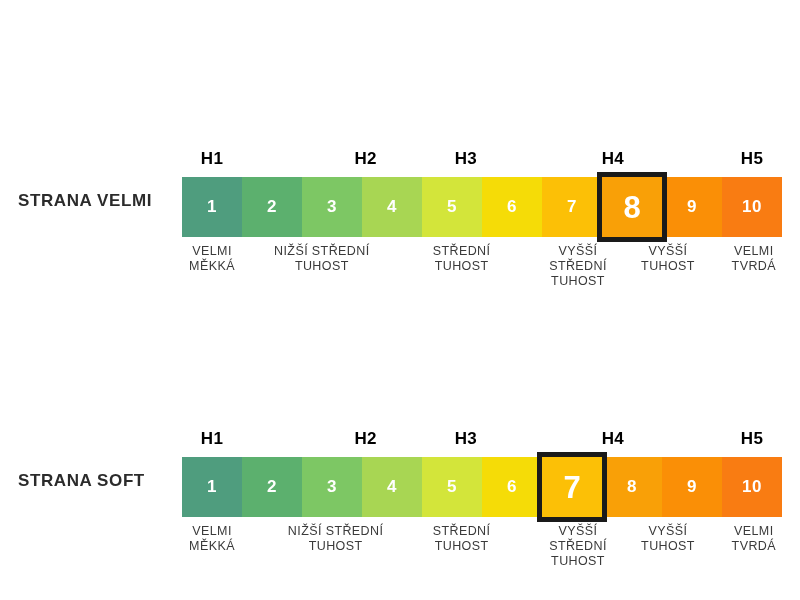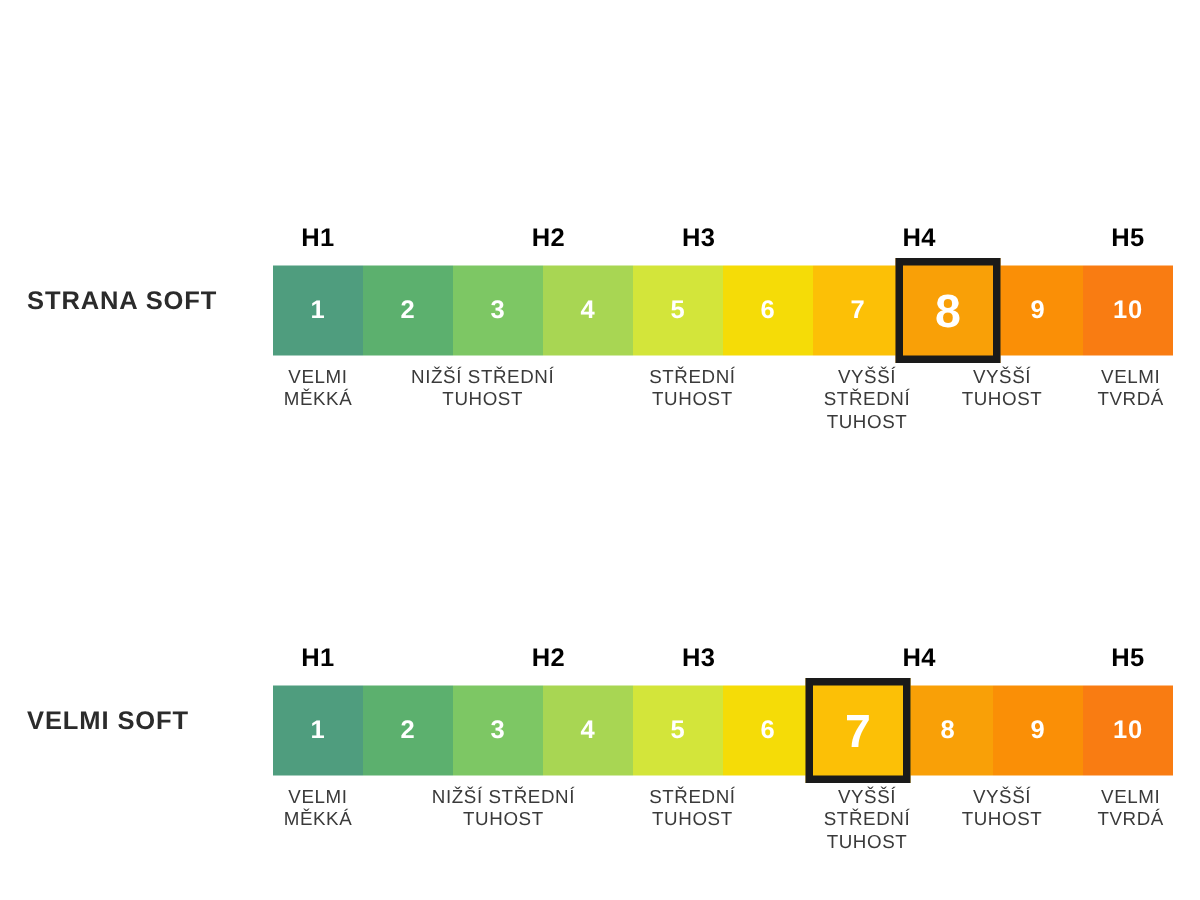--- a/index.html
+++ b/index.html
@@ -117,21 +117,21 @@
     text-align: center;
     transform: translateX(-50%);
     white-space: pre-line;
   }
 </style>
 </head>
 <body>
 
 <div id="scales-root">
     <div class="scale-block" id="scale-hard">
-      <div class="row-title">STRANA SOFT</div>
+      <div class="row-title">STRANA VELMI</div>
       <div class="group-labels">
         <div class="group-label" style="left: 5%;">H1</div>
         <div class="group-label" style="left: 30.6%;">H2</div>
         <div class="group-label" style="left: 47.3%;">H3</div>
         <div class="group-label" style="left: 71.8%;">H4</div>
         <div class="group-label" style="left: 95%;">H5</div>
       </div>
       <div class="bar">
         <div class="cell" style="background: rgb(79, 157, 126);">1</div>
         <div class="cell" style="background: rgb(92, 176, 110);">2</div>
@@ -155,21 +155,21 @@
         <div class="caption" style="left: 66%;">VYŠŠÍ
 STŘEDNÍ
 TUHOST</div>
         <div class="caption" style="left: 81%;">VYŠŠÍ
 TUHOST</div>
         <div class="caption" style="left: 95.3%;">VELMI
 TVRDÁ</div>
       </div>
     </div>
     <div class="scale-block" id="scale-soft">
-      <div class="row-title">VELMI SOFT</div>
+      <div class="row-title">STRANA SOFT</div>
       <div class="group-labels">
         <div class="group-label" style="left: 5%;">H1</div>
         <div class="group-label" style="left: 30.6%;">H2</div>
         <div class="group-label" style="left: 47.3%;">H3</div>
         <div class="group-label" style="left: 71.8%;">H4</div>
         <div class="group-label" style="left: 95%;">H5</div>
       </div>
       <div class="bar">
         <div class="cell" style="background: rgb(79, 157, 126);">1</div>
         <div class="cell" style="background: rgb(92, 176, 110);">2</div>

